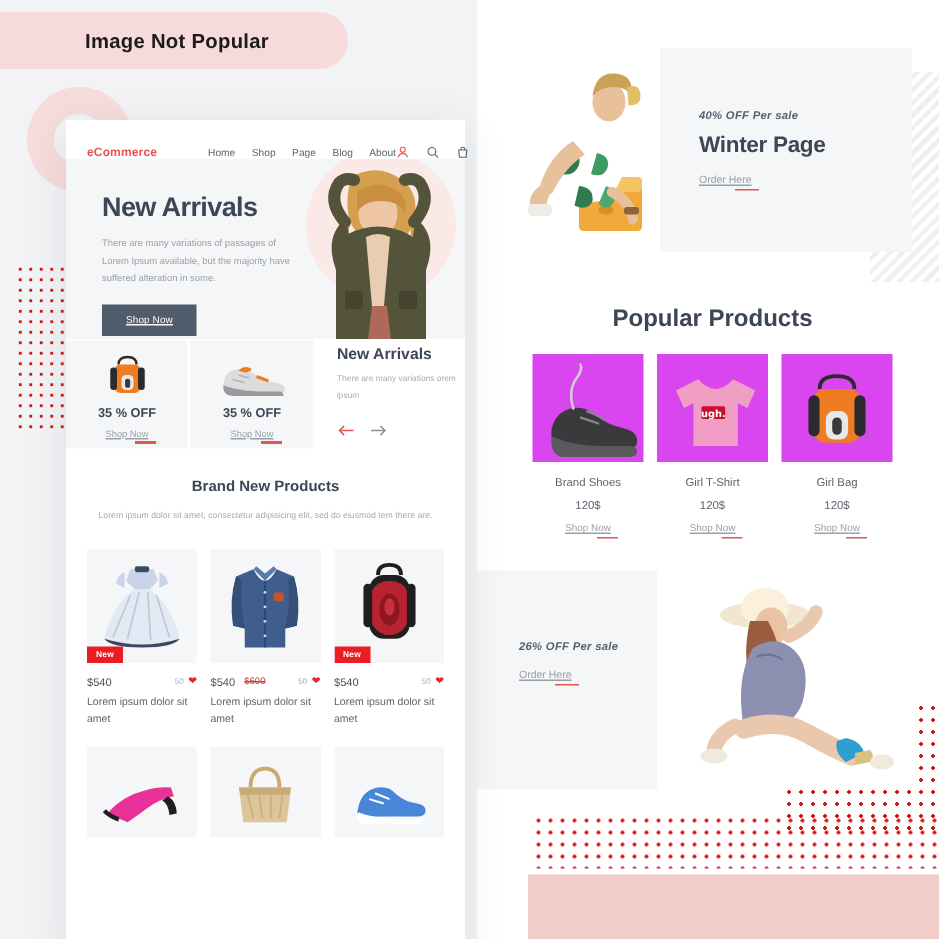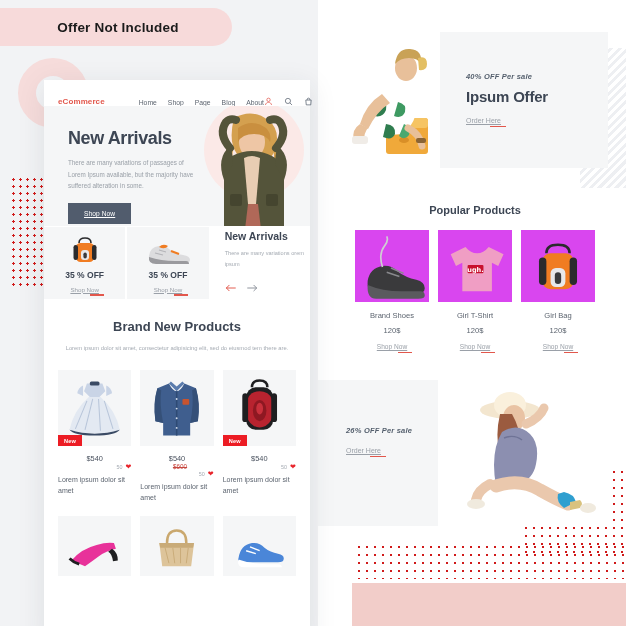--- a/index.html
+++ b/index.html
@@ -67,21 +67,21 @@
   .order-link{
     display:inline-block;margin-top:12px;font-size:7px;color:#9aa0a8;position:relative;
   }
   .order-link:after{
     content:"";position:absolute;left:24px;bottom:-3px;width:16px;height:1.3px;background:#e2574c;
   }
 
   
   .popular{position:absolute;left:24px;top:190px;width:266px;height:160px;background:#ffffff;}
   .popular h3{
-    margin:0;padding:14px 0 0 0;text-align:center;font-size:11px;font-weight:bold;color:#3d4654;
+    margin:0;padding:14px 0 0 0;text-align:center;font-size:16px;font-weight:bold;color:#3d4654;
   }
   .pp-row{display:flex;gap:9px;padding:14px 13px 0 13px;}
   .pp-item{flex:1;text-align:center;}
   .pp-thumb{height:72px;background:#d946ef;position:relative;overflow:hidden;}
   .pp-name{font-size:7.6px;color:#5c646f;margin-top:9px;}
   .pp-price{font-size:7.6px;color:#5c646f;margin-top:6px;}
   .pp-shop{
     display:inline-block;margin-top:7px;font-size:6.6px;color:#9aa0a8;position:relative;
   }
   .pp-shop:after{
@@ -142,30 +142,30 @@
   .promo-wide{
     flex:1.05;background:#ffffff;display:flex;flex-direction:column;justify-content:center;
     padding-left:14px;box-sizing:border-box;
   }
   .pw-title{font-size:10.5px;font-weight:bold;color:#3d4654;}
   .pw-sub{font-size:5.6px;line-height:1.9;color:#a5abb3;margin-top:6px;}
   .pw-arrows{display:flex;gap:11px;margin-top:9px;}
 
   
   .bnp{padding:20px 0 0 0;}
-  .bnp h2{margin:0;text-align:center;font-size:13px;font-weight:bold;color:#3d4654;}
+  .bnp h2{margin:0;text-align:center;font-size:10px;font-weight:bold;color:#3d4654;}
   .bnp-sub{text-align:center;font-size:5.8px;line-height:1.95;color:#a5abb3;margin-top:9px;}
   .grid{display:flex;gap:9px;padding:16px 14px 0 14px;}
   .cell{flex:1;}
   .cell-thumb{height:76px;background:#f5f6f7;position:relative;overflow:hidden;}
   .badge-new{
     position:absolute;left:0;bottom:0;background:#ec1c24;color:#fff;font-size:5.6px;
     font-weight:bold;padding:2.5px 6px;letter-spacing:.2px;
   }
-  .price-row{display:flex;align-items:center;margin-top:8px;flex-direction:column;}
+  .price-row{display:flex;align-items:center;margin-top:8px;}
   .price{font-size:7.4px;color:#4a525f;}
   .price-old{font-size:6.4px;color:#c6463e;text-decoration:line-through;margin-left:6px;}
   .likes{margin-left:auto;display:flex;align-items:center;gap:3px;}
   .likes .cnt{font-size:5.4px;color:#a5abb3;}
   .heart{color:#e8242b;font-size:7px;line-height:1;}
   .cell-desc{font-size:7px;line-height:1.55;color:#5c646f;margin-top:5px;}
   .grid2{display:flex;gap:9px;padding:12px 14px 0 14px;}
   .cell-thumb2{height:60px;background:#f5f6f7;position:relative;overflow:hidden;}
 
   
@@ -200,21 +200,21 @@
           <path d="M76 26 q9 -3 9 6 q0 7 -8 6z" fill="#e3bf63"></path>
           <path d="M40 62 q-16 10 -22 30 l8 5 q9 -18 22 -26z" fill="#e8c09a"></path>
           <path d="M18 92 q-9 6 -6 16 l10 2 q0 -10 4 -14z" fill="#e8c09a"></path>
           <rect x="10" y="104" width="16" height="8" rx="3" fill="#f0ece7"></rect>
           <path d="M66 96 q12 6 14 18" stroke="#e8c09a" stroke-width="7" fill="none" stroke-linecap="round"></path>
           <rect x="74" y="106" width="10" height="5" rx="2" fill="#8a6434"></rect>
         </svg>
       </div>
       <div class="txt">
         <div class="offer-kicker">40% OFF Per sale</div>
-        <div class="offer-title">Ipsum Offer</div>
+        <div class="offer-title">Winter Page</div>
         <a class="order-link" href="#">Order Here</a>
       </div>
     </div>
 
     <div class="popular">
       <h3>Popular Products</h3>
       <div class="pp-row">
 
         <div class="pp-item">
           <div class="pp-thumb">
@@ -508,16 +508,16 @@
               <path d="M16 45 q14 5 30 5 h11 q4 0 4 3 H22 q-8 0 -6 -8z" fill="#ffffff"></path>
               <path d="M24 36 l10 3 M28 32 l10 4" stroke="#ffffff" stroke-width="1.4"></path>
             </svg>
           </div>
         </div>
       </div>
     </div>
   </div>
 
   <div class="banner-not-included">
-    <span>Offer Not Included</span>
+    <span>Image Not Popular</span>
   </div>
 
 </div>
 
 </body></html>

